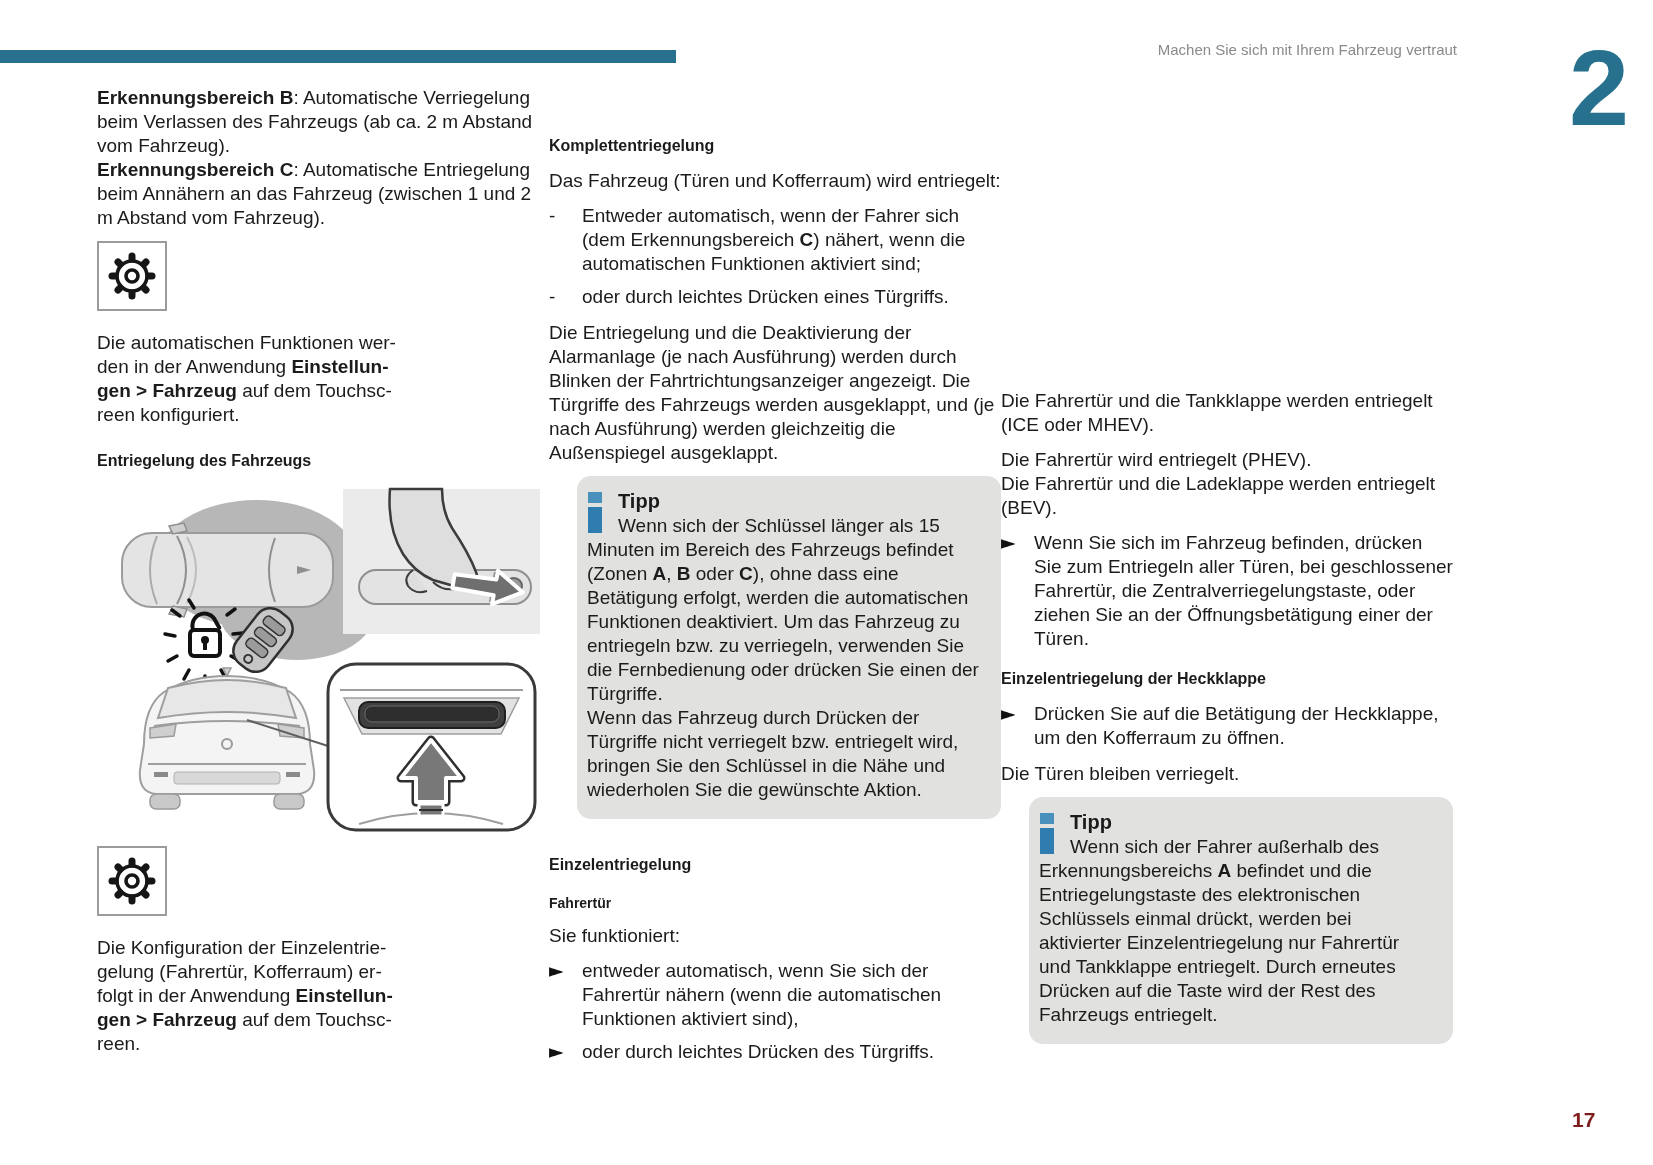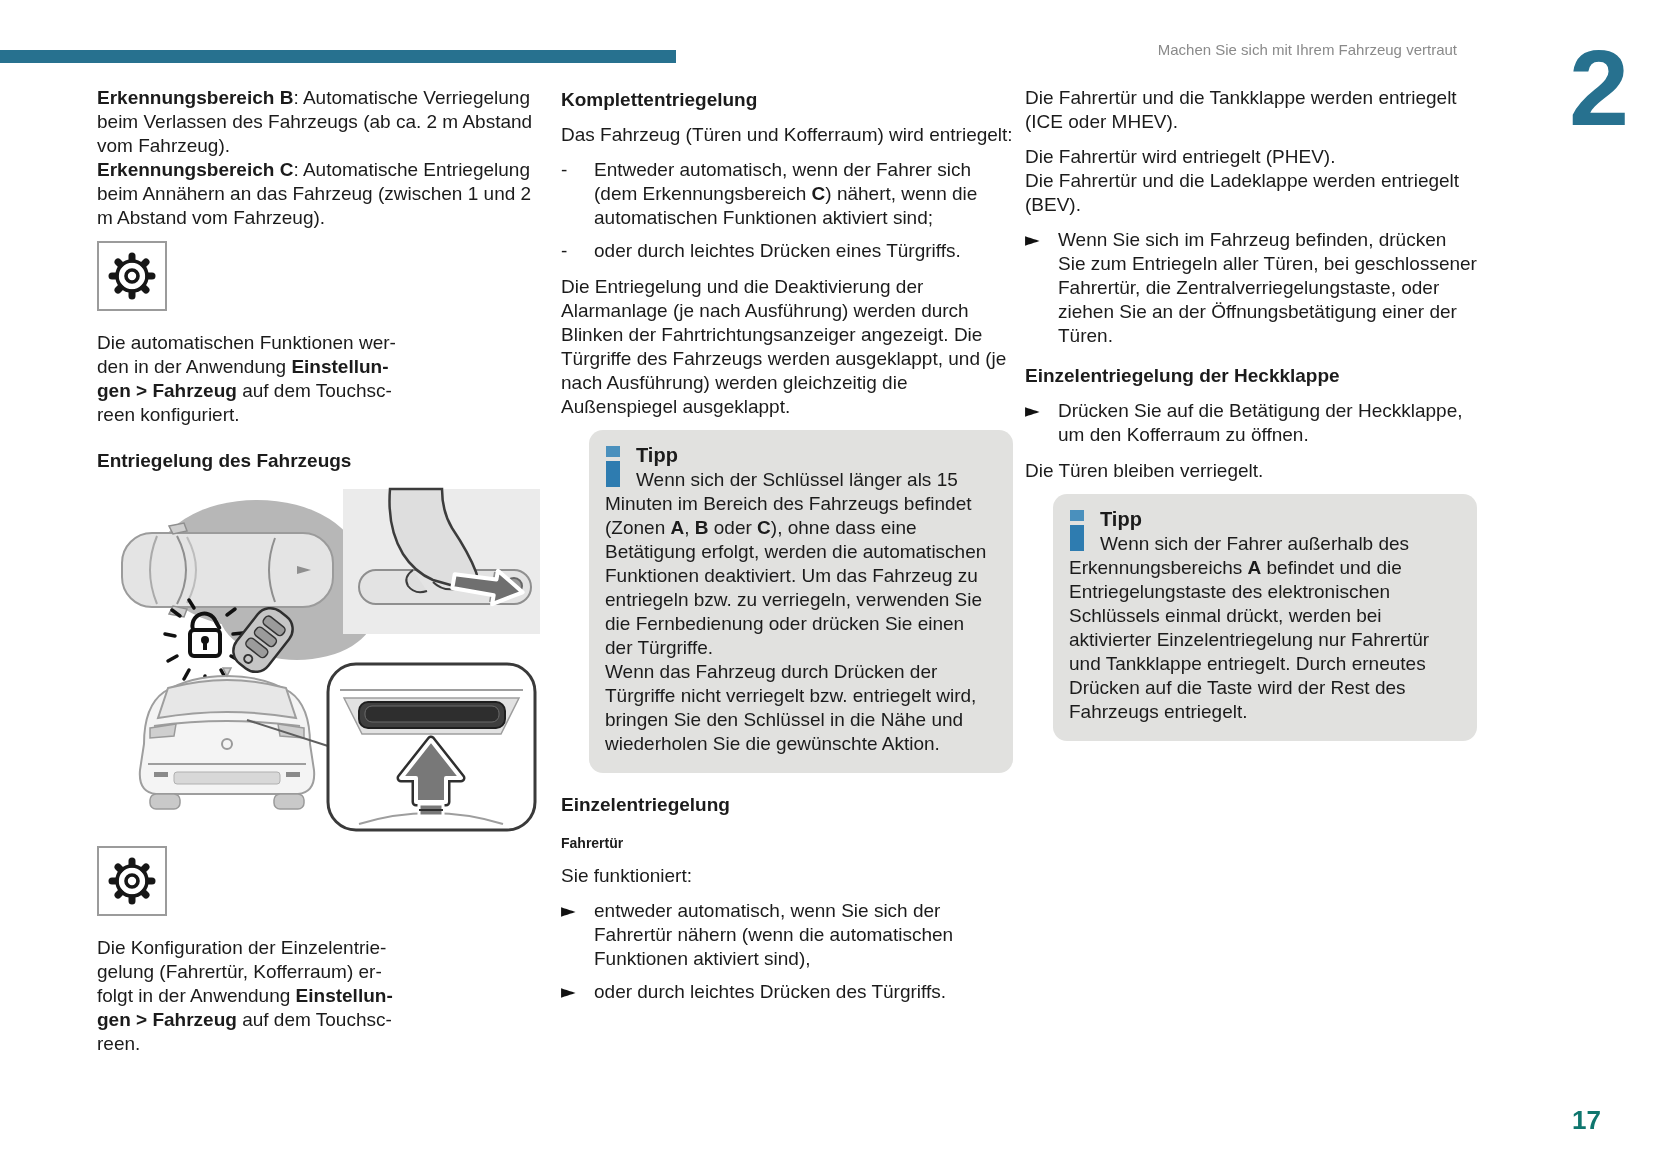--- a/index.html
+++ b/index.html
@@ -9,43 +9,43 @@
     font-family:"Liberation Sans", sans-serif;
     font-size:19px;line-height:24px;
     -webkit-font-smoothing:antialiased;
   }
   .top-bar{position:absolute;left:0;top:50px;width:676px;height:13px;background:var(--accent);}
   .header-title{position:absolute;top:38px;right:196px;font-size:15px;color:#8a8a8a;}
   .chapter-num{
     position:absolute;top:34px;right:24px;
     font-size:108px;line-height:108px;font-weight:bold;color:var(--accent);
   }
-  .page-num{position:absolute;top:1108px;left:1572px;font-size:26px;font-weight:bold;color:#0f766e;}
-
-  .columns{position:absolute;left:97px;top:86px;width:1380px;display:flex;gap:12px;}
+  .page-num{position:absolute;top:1108px;left:1572px;font-size:21px;font-weight:bold;color:#7f1d1d;}
+
+  .columns{position:absolute;left:97px;top:86px;width:1380px;display:flex;gap:0;align-items:flex-end;}
   .col{width:452px;}
 
   .para{margin:0 0 11px 0;}
-  .h-section{font-size:19px;line-height:27px;font-weight:bold;margin:14px 0 10px 0;}
+  .h-section{font-size:16px;line-height:27px;font-weight:bold;margin:14px 0 10px 0;}
   .h-sub{font-size:14px;line-height:26px;font-weight:bold;margin:12px 0 8px 0;}
   .h-first{margin-top:0;}
 
   .li{display:flex;margin:0 0 9px 0;}
   .li .bullet{flex:0 0 33px;}
   .dash-bullet{font-weight:normal;}
   .arrow-bullet{font-family:"DejaVu Sans", sans-serif;font-size:19px;line-height:23px;color:#111;}
   .li-text{flex:1;}
   .list{margin:2px 0 12px 0;}
 
   .gear-row{display:flex;gap:20px;margin:6px 0 20px 0;flex-direction:column;}
   .gear-box{flex:0 0 70px;width:70px;height:70px;box-sizing:border-box;border:2px solid #9b9b9b;
     display:flex;align-items:center;justify-content:center;background:#fff;}
   .gear-text{flex:1;}
 
-  .tip{background:var(--tip_bg);border-radius:14px;padding:13px 18px 17px 16px;margin:6px 0 18px 28px;}
+  .tip{background:var(--tip_bg);border-radius:14px;padding:13px 18px 17px 10px;margin:6px 0 32px 28px;}
   .tip::after{content:"";display:block;clear:both;}
   .tip-icon{float:left;width:14px;height:41px;margin:3px 16px 2px 1px;}
   .tip-icon .dot{height:11px;background:var(--info_blue_light);}
   .tip-icon .stem{height:26px;margin-top:4px;background:var(--info_blue);}
   .tip-title{font-weight:bold;font-size:20px;line-height:25px;}
 
   .figure{width:452px;height:348px;margin:2px 0 14px 0;position:relative;}
   svg{display:block;}
 </style>
 </head>

